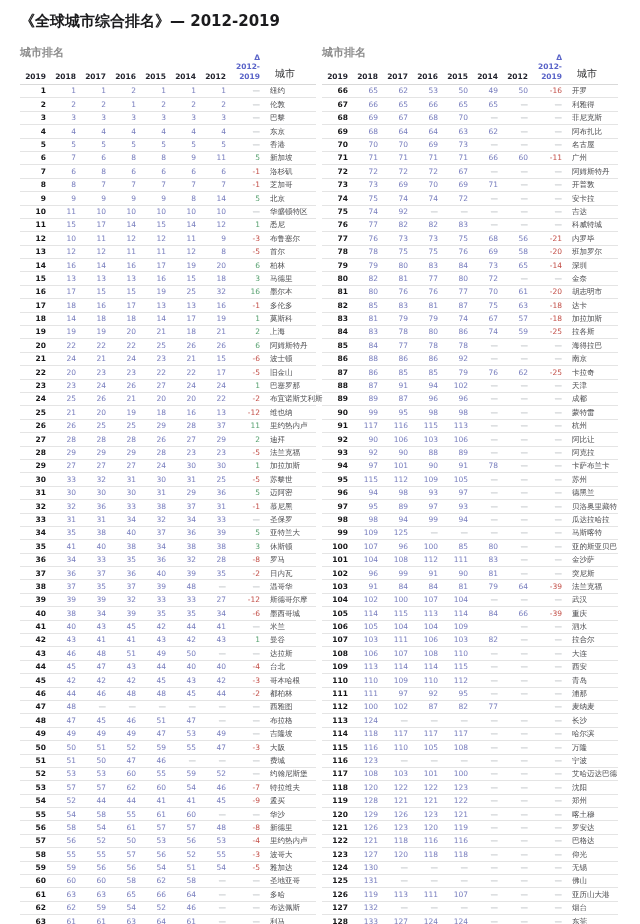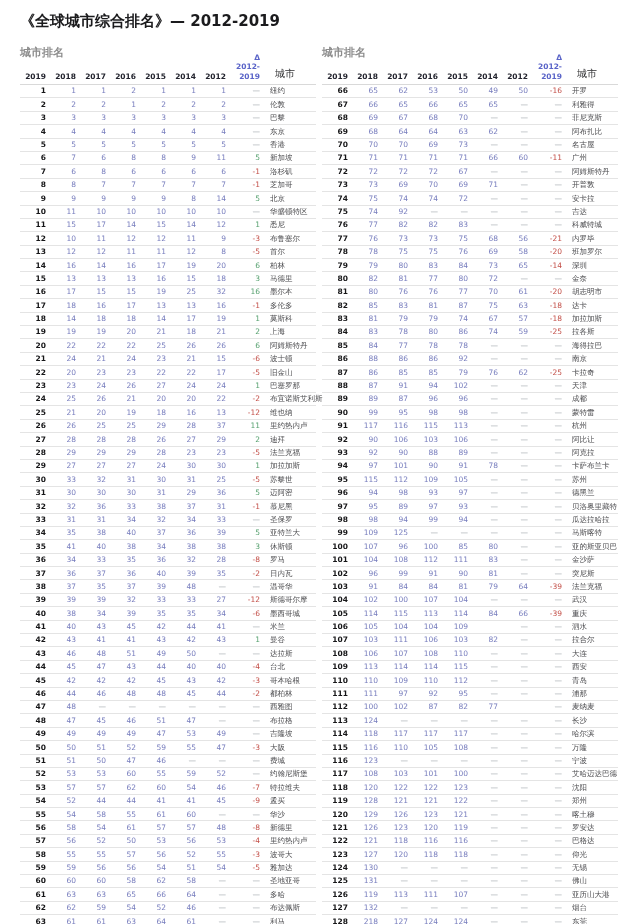--- a/index.html
+++ b/index.html
@@ -1466,21 +1466,21 @@
             <span class="c-dash">—</span>
             <span class="c-dash">—</span>
             <span class="c-dash">—</span>
             <span class="c-dash">—</span>
             <span class="c-dash">—</span>
             <span class="c-dash">—</span>
             <span class="c-city">烟台</span>
           </div>
           <div class="trow">
             <span class="c-rank">128</span>
-            <span class="c-yr">218</span>
+            <span class="c-yr">133</span>
             <span class="c-yr">127</span>
             <span class="c-yr">124</span>
             <span class="c-yr">124</span>
             <span class="c-dash">—</span>
             <span class="c-dash">—</span>
             <span class="c-dash">—</span>
             <span class="c-city">东莞</span>
           </div>
         </div>
     </div>

